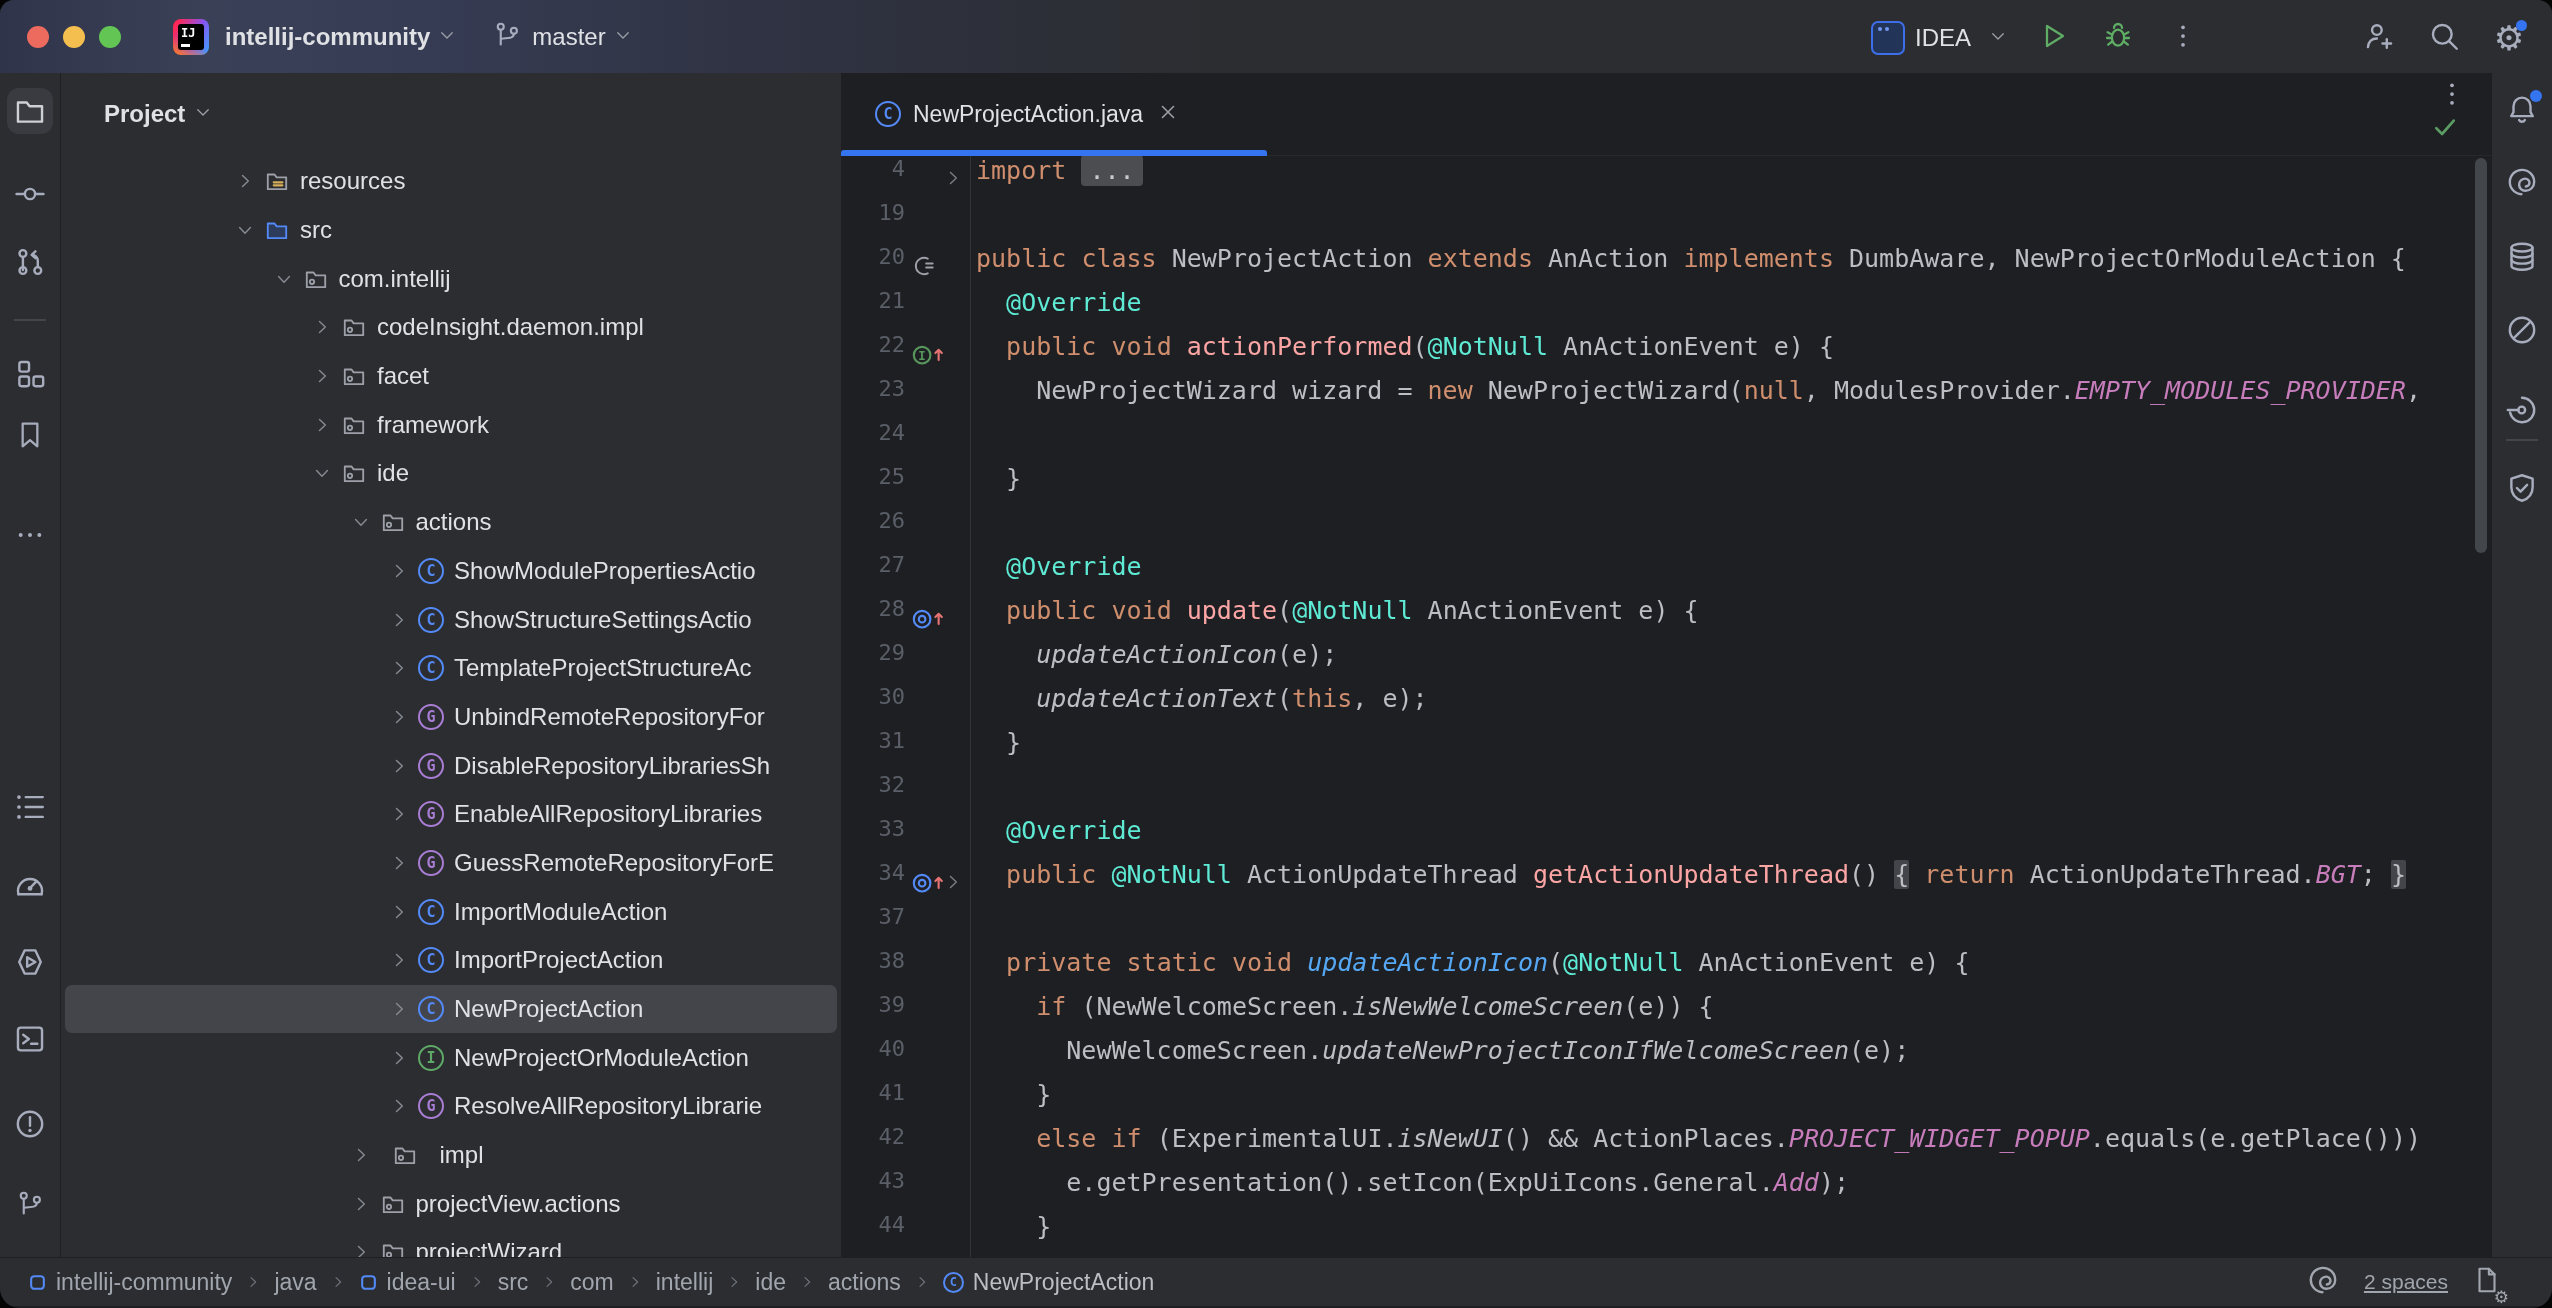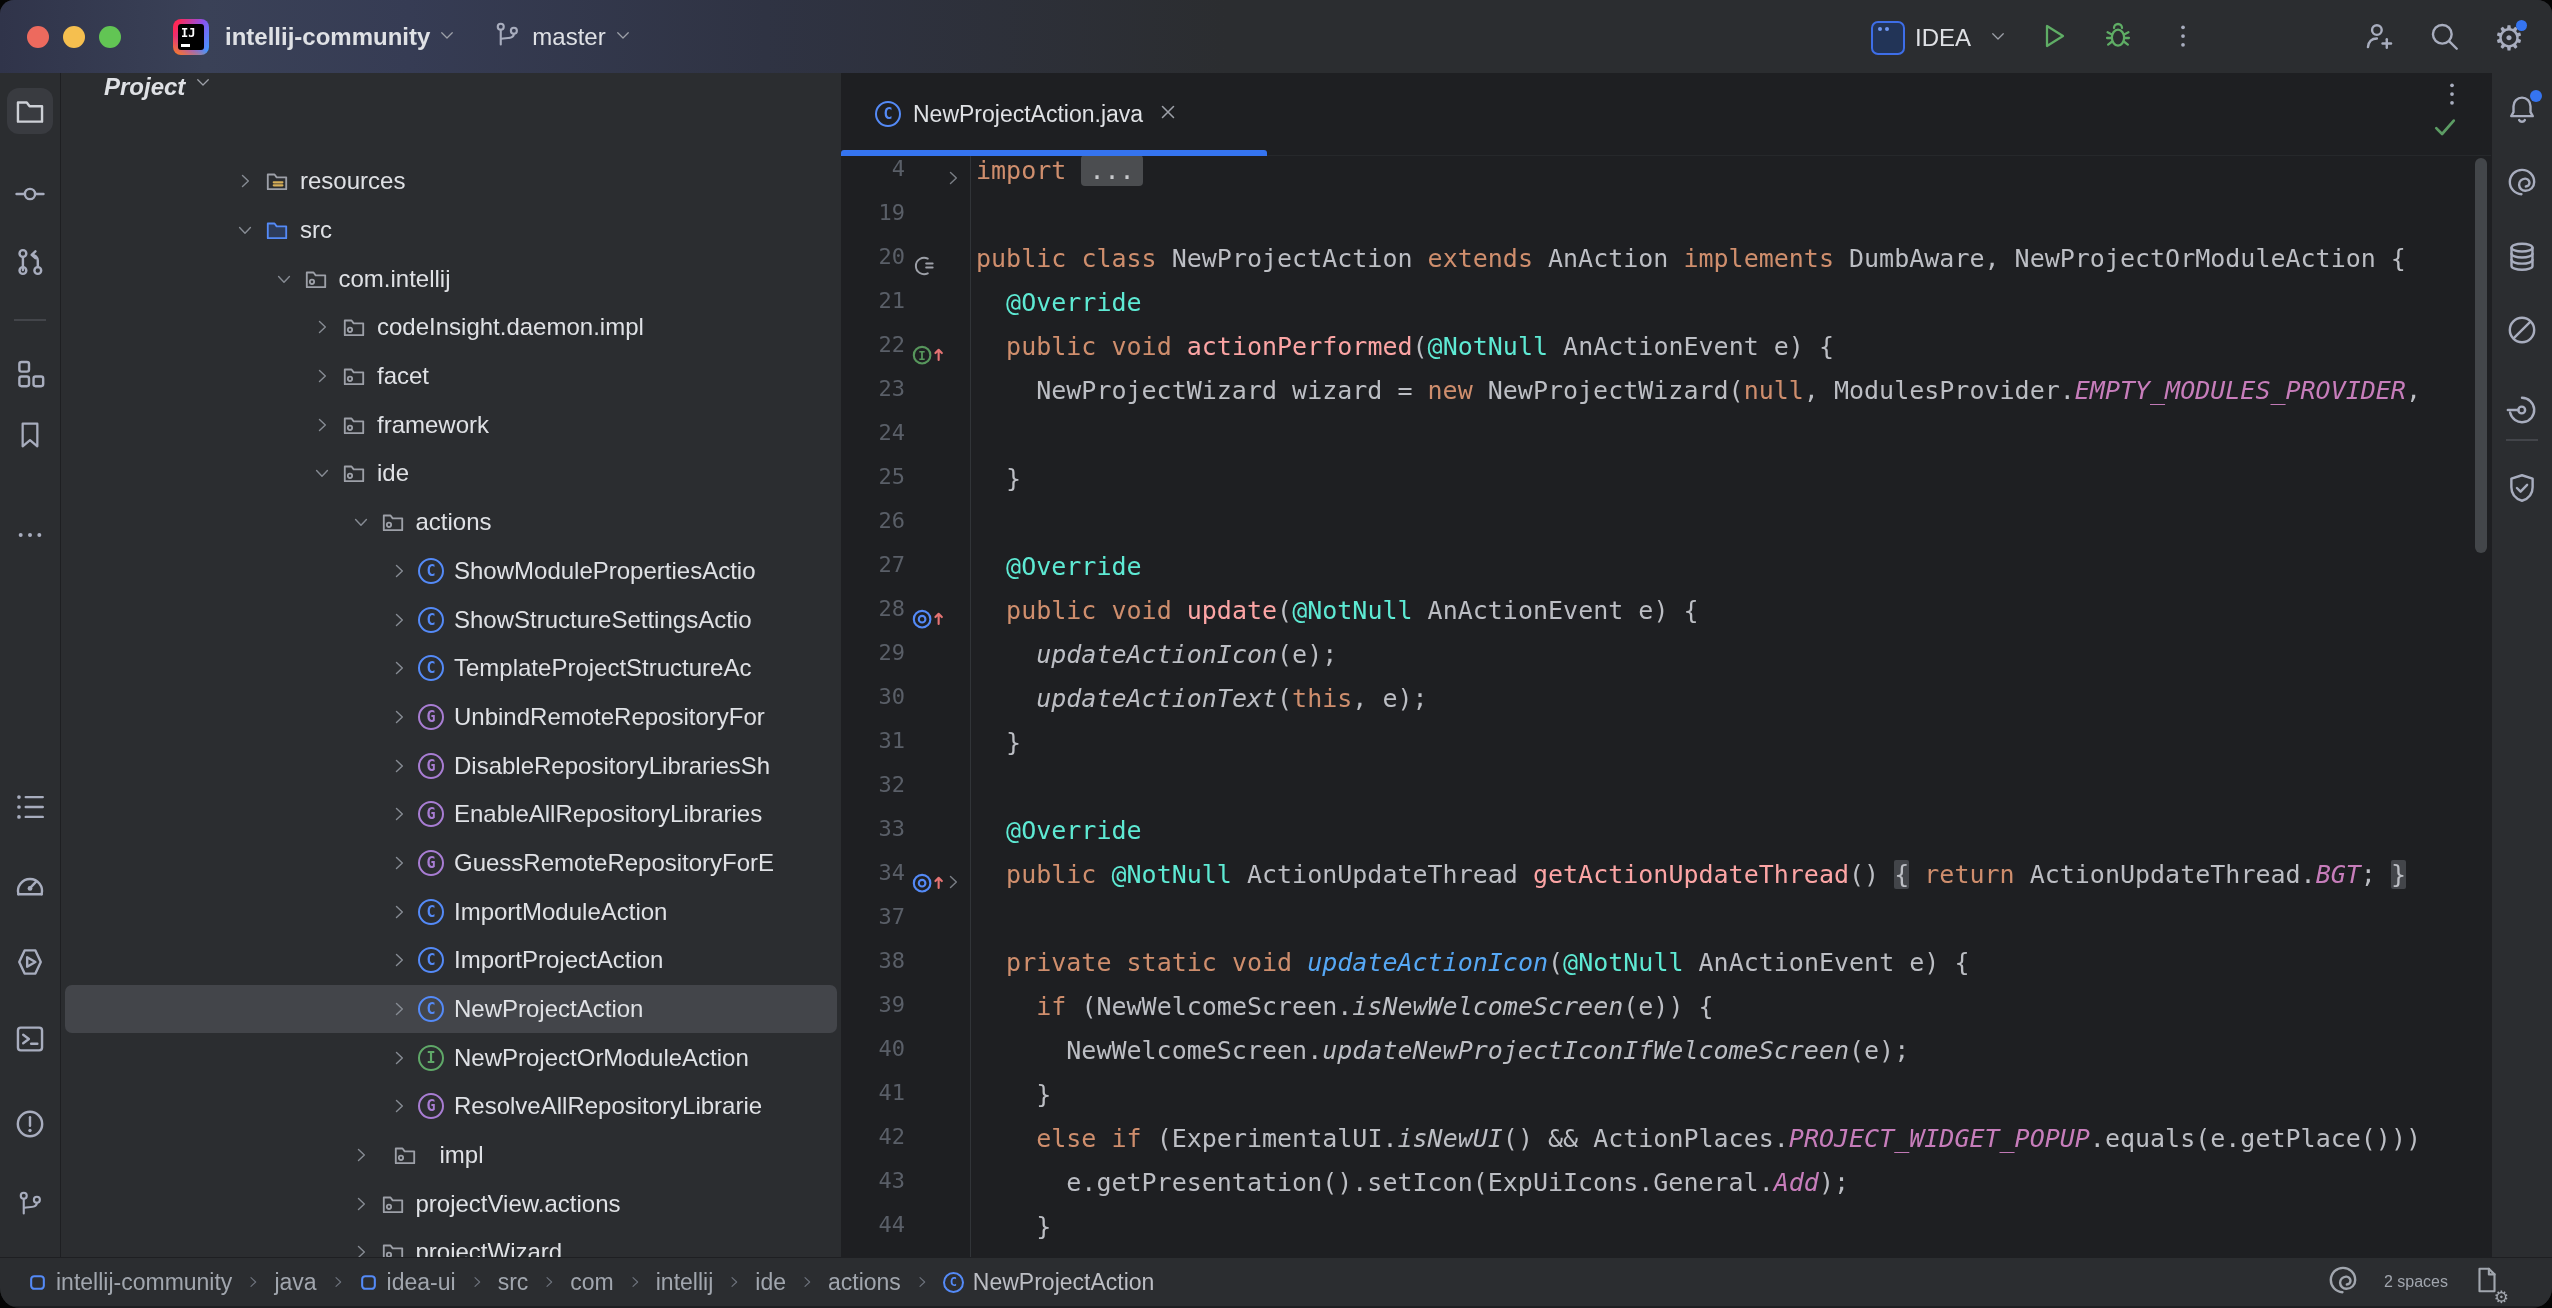--- a/index.html
+++ b/index.html
@@ -30,21 +30,21 @@
   
   .main{display:flex;height:1184px;}
   .ltoolbar{width:60px;background:#2B2D30;border-right:1px solid #1E1F22;position:relative;flex:none;}
   .rtoolbar{width:60px;background:#2B2D30;border-left:1px solid #1E1F22;position:relative;flex:none;}
   .titem{position:absolute;left:50%;transform:translate(-50%,-50%);color:#A8ADBE;display:flex;align-items:center;justify-content:center;}
   .titem.selbg{width:46px;height:46px;background:#393B40;border-radius:12px;color:#CDD0D6;}
   .tsep{position:absolute;left:14px;width:32px;height:2px;background:#43454A;}
   .belldot{position:absolute;top:-2px;right:-3px;width:12px;height:12px;border-radius:50%;background:#3574F0;}
   
   .ppanel{width:780px;background:#2B2D30;flex:none;display:flex;flex-direction:column;overflow:hidden;}
-  .phead{height:82px;display:flex;padding-left:43px;flex:none;font-style:italic;}
+  .phead{height:82px;display:flex;align-items:center;padding-left:43px;flex:none;}
   .phead .t{color:#DFE1E5;font-size:24px;font-weight:600;}
   .phead .c{margin-left:9px;color:#9DA0A8;display:flex;}
   .tree{flex:1;overflow:hidden;padding-top:2px;}
   .trow{height:48.7px;display:flex;align-items:center;margin:0 4px;border-radius:7px;white-space:nowrap;overflow:hidden;}
   .trow.sel{background:#43454A;}
   .tchev{width:22px;display:flex;justify-content:center;color:#868B93;flex:none;}
   .ticon{margin-left:8px;flex:none;display:flex;}
   .tlabel{margin-left:10px;color:#DFE1E5;font-size:24px;}
   .ring{width:26px;height:26px;border-radius:50%;box-sizing:border-box;border:2px solid;display:flex;align-items:center;justify-content:center;font:bold 15px "DejaVu Sans Mono",monospace;}
   
@@ -69,21 +69,21 @@
   .tk-b{background:#43454A;border-radius:2px;}
   .scrollthumb{position:absolute;right:4px;top:2px;width:12px;height:395px;background:#4A4D51;border-radius:6px;opacity:.85;}
   
   .statusbar{height:48px;background:#2B2D30;border-top:1px solid #1E1F22;display:flex;align-items:center;position:relative;}
   .crumbs{display:flex;align-items:center;padding-left:28px;white-space:nowrap;}
   .crumb{display:flex;align-items:center;color:#A1A6AE;font-size:23px;}
   .crumb.last{color:#BCBEC4;}
   .crumb .cic{margin-right:9px;display:flex;}
   .csep{color:#6E737D;margin:0 13px;font-size:22px;display:flex;}
   .sb-right{position:absolute;right:50px;display:flex;align-items:center;gap:24px;color:#A1A6AE;}
-  .sb-right .txt{font-size:16px;}
+  .sb-right .txt{font-size:21px;text-decoration:underline;}
   .fgear{position:relative;display:flex;}
   .fgear .g{position:absolute;right:-7px;bottom:-7px;font-family:"DejaVu Sans",sans-serif;font-size:17px;color:#A1A6AE;background:#2B2D30;border-radius:50%;line-height:1;}
   .gearglyph{font-family:"DejaVu Sans",sans-serif;font-size:34px;line-height:1;}
 </style>
 </head>
 <body>
 
 <div class="window">
 
   <div class="titlebar">

